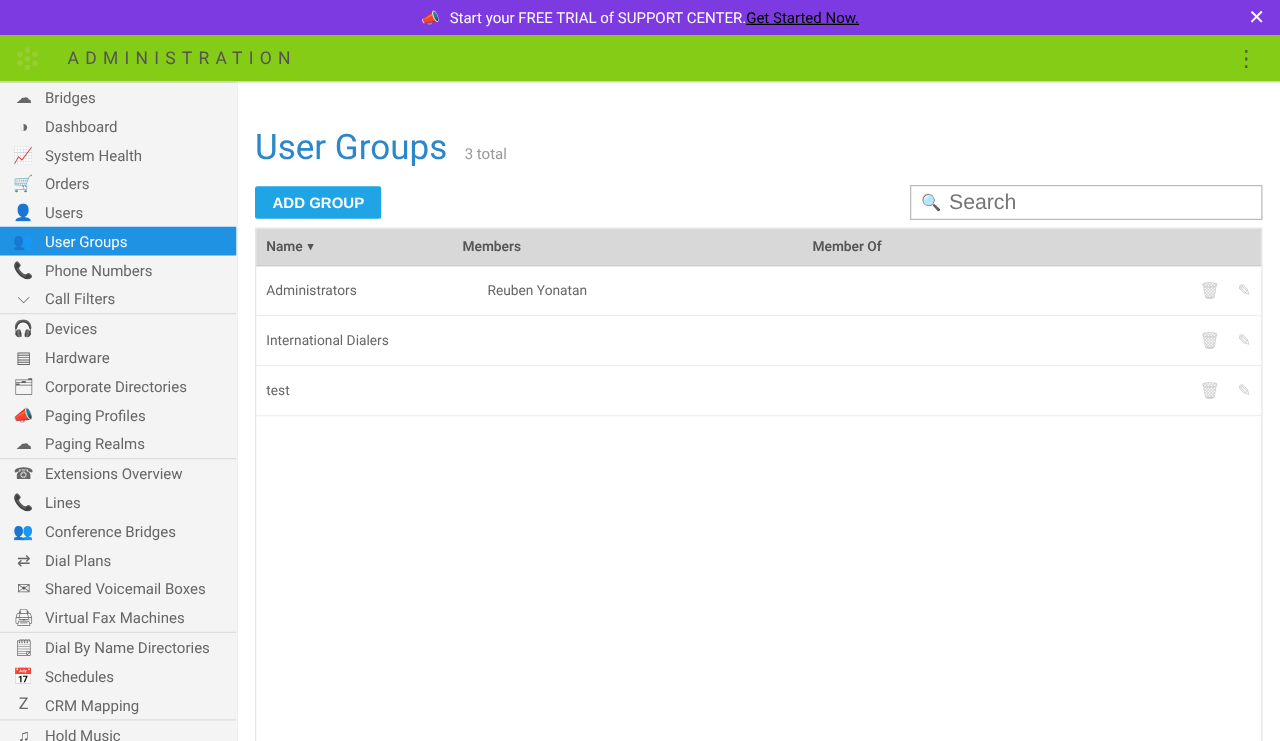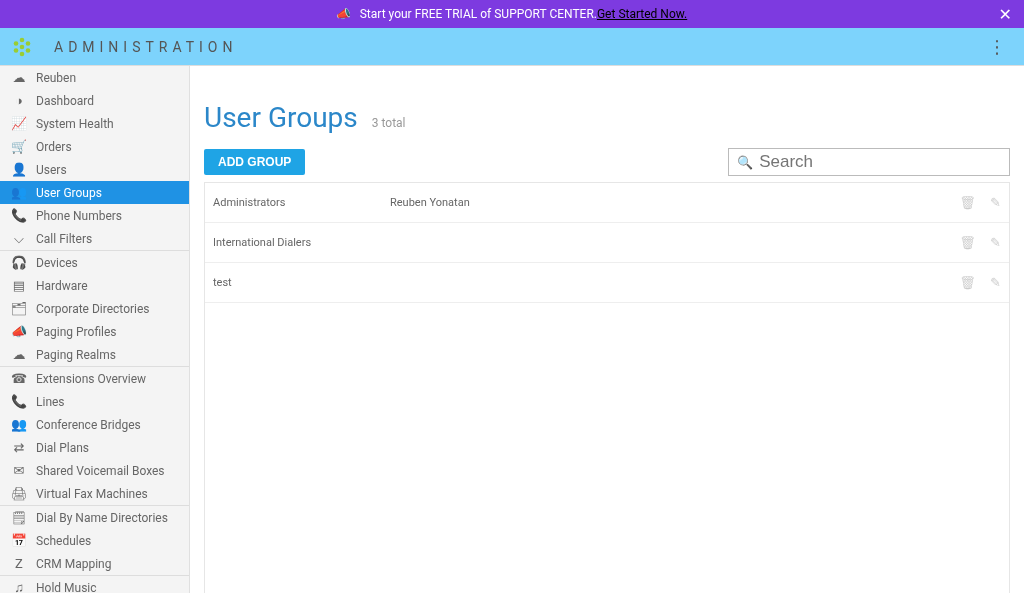--- a/index.html
+++ b/index.html
@@ -3,21 +3,21 @@
 <meta charset="utf-8">
 <style>
   * { box-sizing: border-box; margin: 0; padding: 0; }
   body { font-family: -apple-system, BlinkMacSystemFont, "Segoe UI", Roboto, Arial, sans-serif; font-size: 13px; color: #333; background: #fff; width: 1024px; height: 593px; overflow: hidden; }
 
   .banner { background: #7d3ae0; color: #fff; height: 28px; display: flex; align-items: center; justify-content: center; position: relative; font-size: 12px; }
   .banner .bullhorn { margin-right: 8px; }
   .banner a { color: #000000; text-decoration: underline; cursor: pointer; }
   .banner .close { position: absolute; right: 12px; top: 50%; transform: translateY(-50%); cursor: pointer; font-size: 16px; }
 
-  .header { background: #7dd3fc; height: 38px; display: flex; align-items: center; padding: 0 10px; border-bottom: 1px solid #ddd; }
+  .header { background: #84cc16; height: 38px; display: flex; align-items: center; padding: 0 10px; border-bottom: 1px solid #ddd; }
   .header .logo { width: 24px; height: 24px; display: flex; align-items: center; justify-content: center; margin-right: 20px; }
   .header .title { letter-spacing: 5px; font-size: 14px; font-weight: 400; color: #555; }
   .header .spacer { flex: 1; }
   .header .menu-dots { font-size: 18px; color: #555; cursor: pointer; padding: 0 8px; }
 
   .body { display: flex; height: calc(593px - 28px - 38px); }
 
   .sidebar { width: 190px; background: #f4f4f4; border-right: 1px solid #e0e0e0; height: 100%; overflow-y: auto; position: relative; }
   .sidebar::-webkit-scrollbar { width: 10px; }
   .sidebar::-webkit-scrollbar-track { background: #f4f4f4; }
@@ -76,21 +76,21 @@
   <span class="title">ADMINISTRATION</span>
   <span class="spacer"></span>
   <span class="menu-dots">⋮</span>
 </div>
 
 <div class="body">
 
   <div class="sidebar" id="sidebar">
       <div class="side-item">
         <span class="si-icon">☁</span>
-        <span>Reuben</span>
+        <span>Bridges</span>
       </div>
       <div class="side-item">
         <span class="si-icon">◑</span>
         <span>Dashboard</span>
       </div>
       <div class="side-item">
         <span class="si-icon">📈</span>
         <span>System Health</span>
       </div>
       <div class="side-item">
@@ -187,20 +187,29 @@
 
     <div class="toolbar">
       <button class="add-btn">ADD GROUP</button>
       <div class="search-wrap">
         <span class="sicon">🔍</span>
         <input type="text" placeholder="Search" style="">
       </div>
     </div>
 
     <div class="table">
+      <div class="thead">
+        <div class="col-name">
+          <span>Name</span>
+          <span class="sort-caret">▾</span>
+        </div>
+        <div class="col-members">Members</div>
+        <div class="col-memberof">Member Of</div>
+        <div class="col-actions"></div>
+      </div>
       <div id="tbody">
           <div class="trow">
             <div class="col-name" style="padding-left: 8px;">Administrators</div>
             <div class="col-members" style="padding-left: 20px;">Reuben Yonatan</div>
             <div class="col-memberof"></div>
             <div class="col-actions">
               <span class="act-icon">🗑</span>
               <span class="act-icon">✎</span>
             </div>
           </div>

